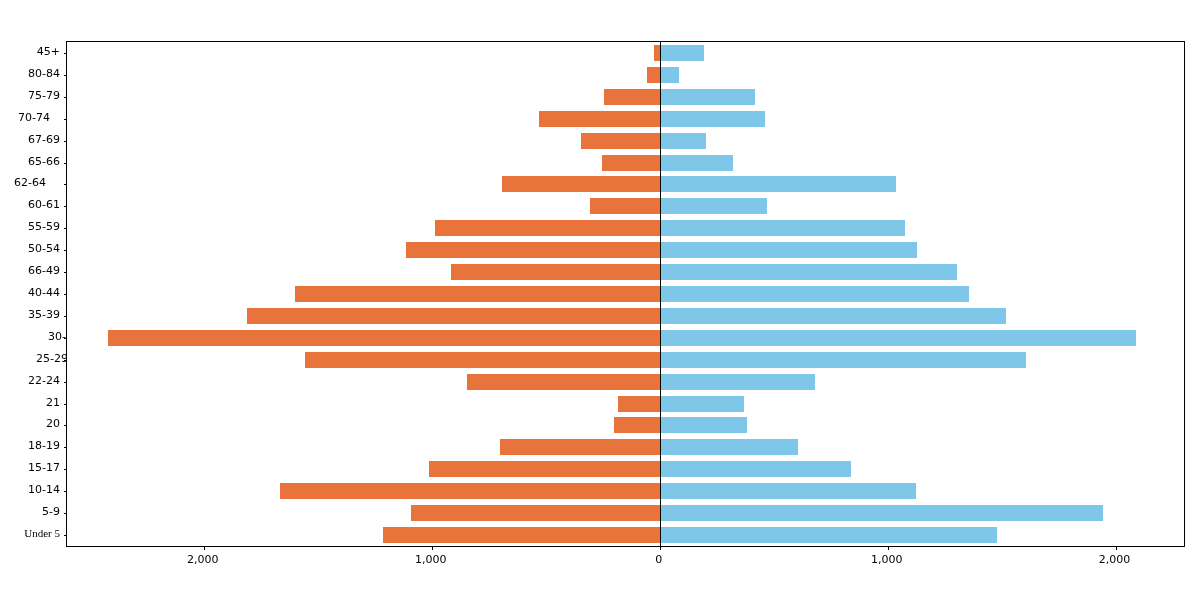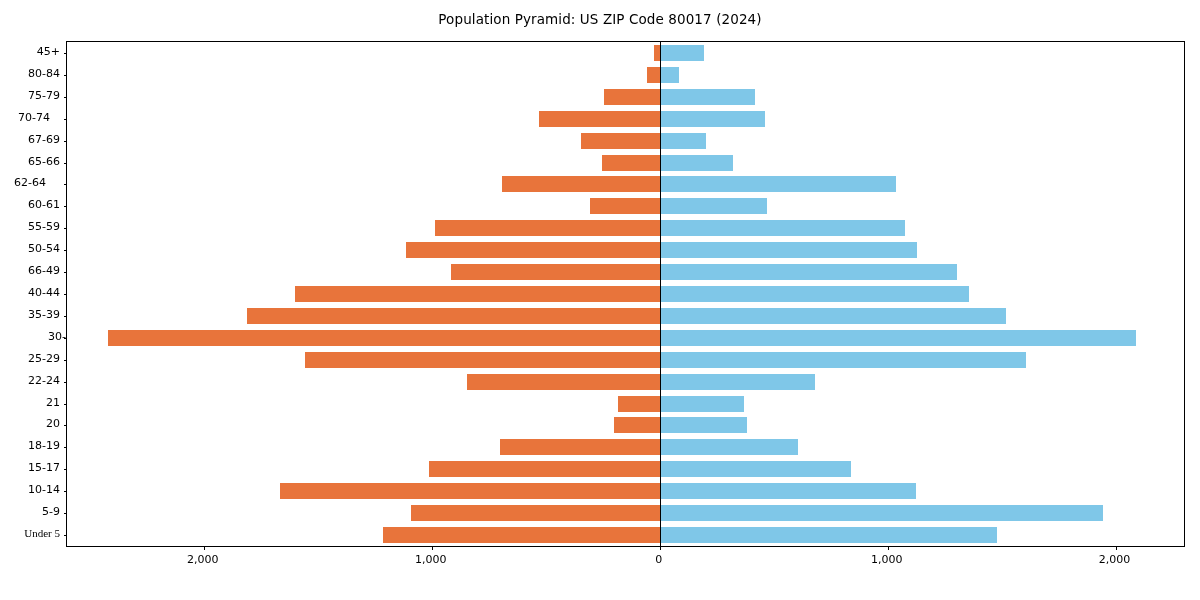--- a/index.html
+++ b/index.html
@@ -110,38 +110,37 @@
     font-size: 11.5px;
     color: #000000;
     white-space: nowrap;
   }
 </style>
 </head>
 <body>
 
 <div id="figure">
 
-  <div id="chart-title">Population Pyramid: US ZIP Code 80017 (2024)</div>
 
   <div id="y-axis-labels">
       <div class="ylabel-box" style="left: 0px; width: 60px; top: 44.9565px;">45+</div>
       <div class="ylabel-box" style="left: 0px; width: 60px; top: 66.8696px;">80-84</div>
       <div class="ylabel-box" style="left: 0px; width: 60px; top: 88.7826px;">75-79</div>
       <div class="ylabel-box" style="left: 4px; width: 60px; top: 110.696px; text-align: center;">70-74</div>
       <div class="ylabel-box" style="left: 0px; width: 60px; top: 132.609px;">67-69</div>
       <div class="ylabel-box" style="left: 0px; width: 60px; top: 154.522px;">65-66</div>
       <div class="ylabel-box" style="left: 0px; width: 60px; top: 176.435px; text-align: center;">62-64</div>
       <div class="ylabel-box" style="left: 0px; width: 60px; top: 198.348px;">60-61</div>
       <div class="ylabel-box" style="left: 0px; width: 60px; top: 220.261px;">55-59</div>
       <div class="ylabel-box" style="left: 0px; width: 60px; top: 242.174px;">50-54</div>
       <div class="ylabel-box" style="left: 0px; width: 60px; top: 264.087px;">66-49</div>
       <div class="ylabel-box" style="left: 0px; width: 60px; top: 286px;">40-44</div>
       <div class="ylabel-box" style="left: 0px; width: 60px; top: 307.913px;">35-39</div>
       <div class="ylabel-box" style="left: 4px; width: 60px; top: 329.826px; padding-left: 16px;">30-34</div>
-      <div class="ylabel-box" style="left: 0px; width: 60px; top: 351.739px;">25-29</div>
+      <div class="ylabel-box" style="left: 0px; width: 60px; top: 351.739px; padding-left: 8px;">25-29</div>
       <div class="ylabel-box" style="left: 0px; width: 60px; top: 373.652px;">22-24</div>
       <div class="ylabel-box" style="left: 0px; width: 60px; top: 395.565px;">21</div>
       <div class="ylabel-box" style="left: 0px; width: 60px; top: 417.478px;">20</div>
       <div class="ylabel-box" style="left: 0px; width: 60px; top: 439.391px;">18-19</div>
       <div class="ylabel-box" style="left: 0px; width: 60px; top: 461.304px;">15-17</div>
       <div class="ylabel-box" style="left: 0px; width: 60px; top: 483.217px;">10-14</div>
       <div class="ylabel-box" style="left: 0px; width: 60px; top: 505.13px;">5-9</div>
       <div class="ylabel-box" style="left: 0px; width: 60px; top: 527.043px; font-family: Liberation Serif, serif;">Under 5</div>
     </div>
   <div id="x-axis-labels">

